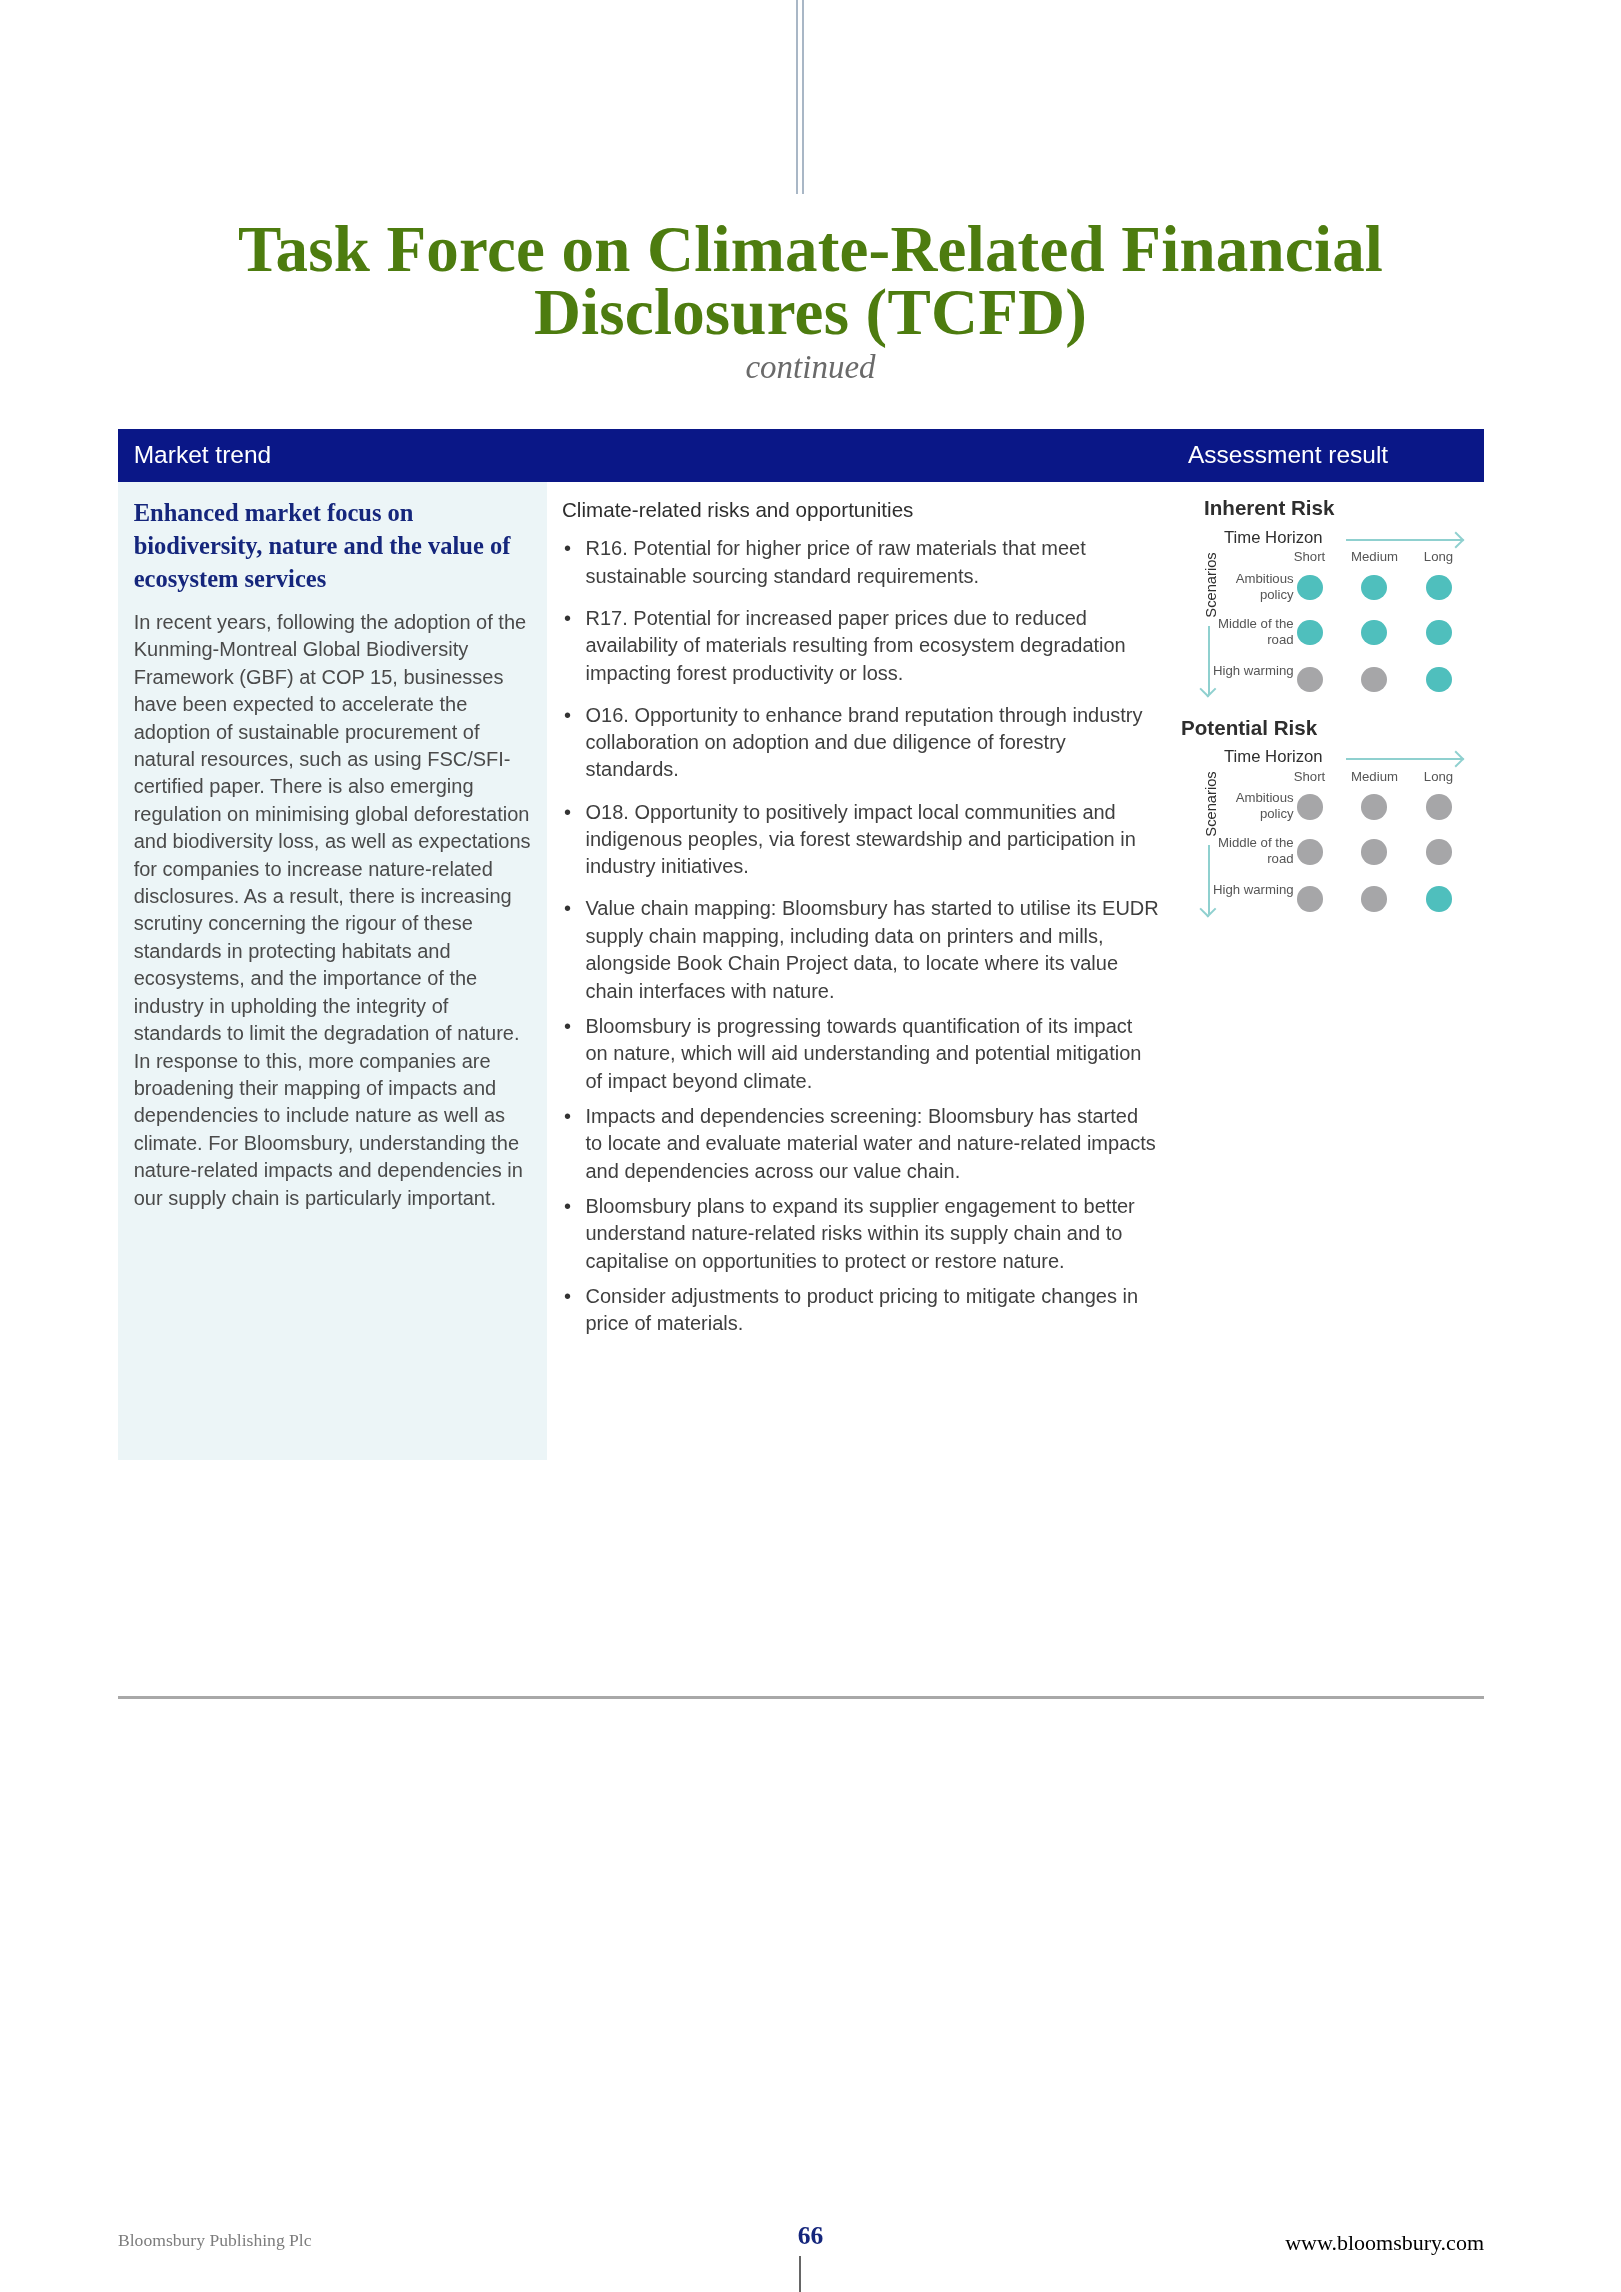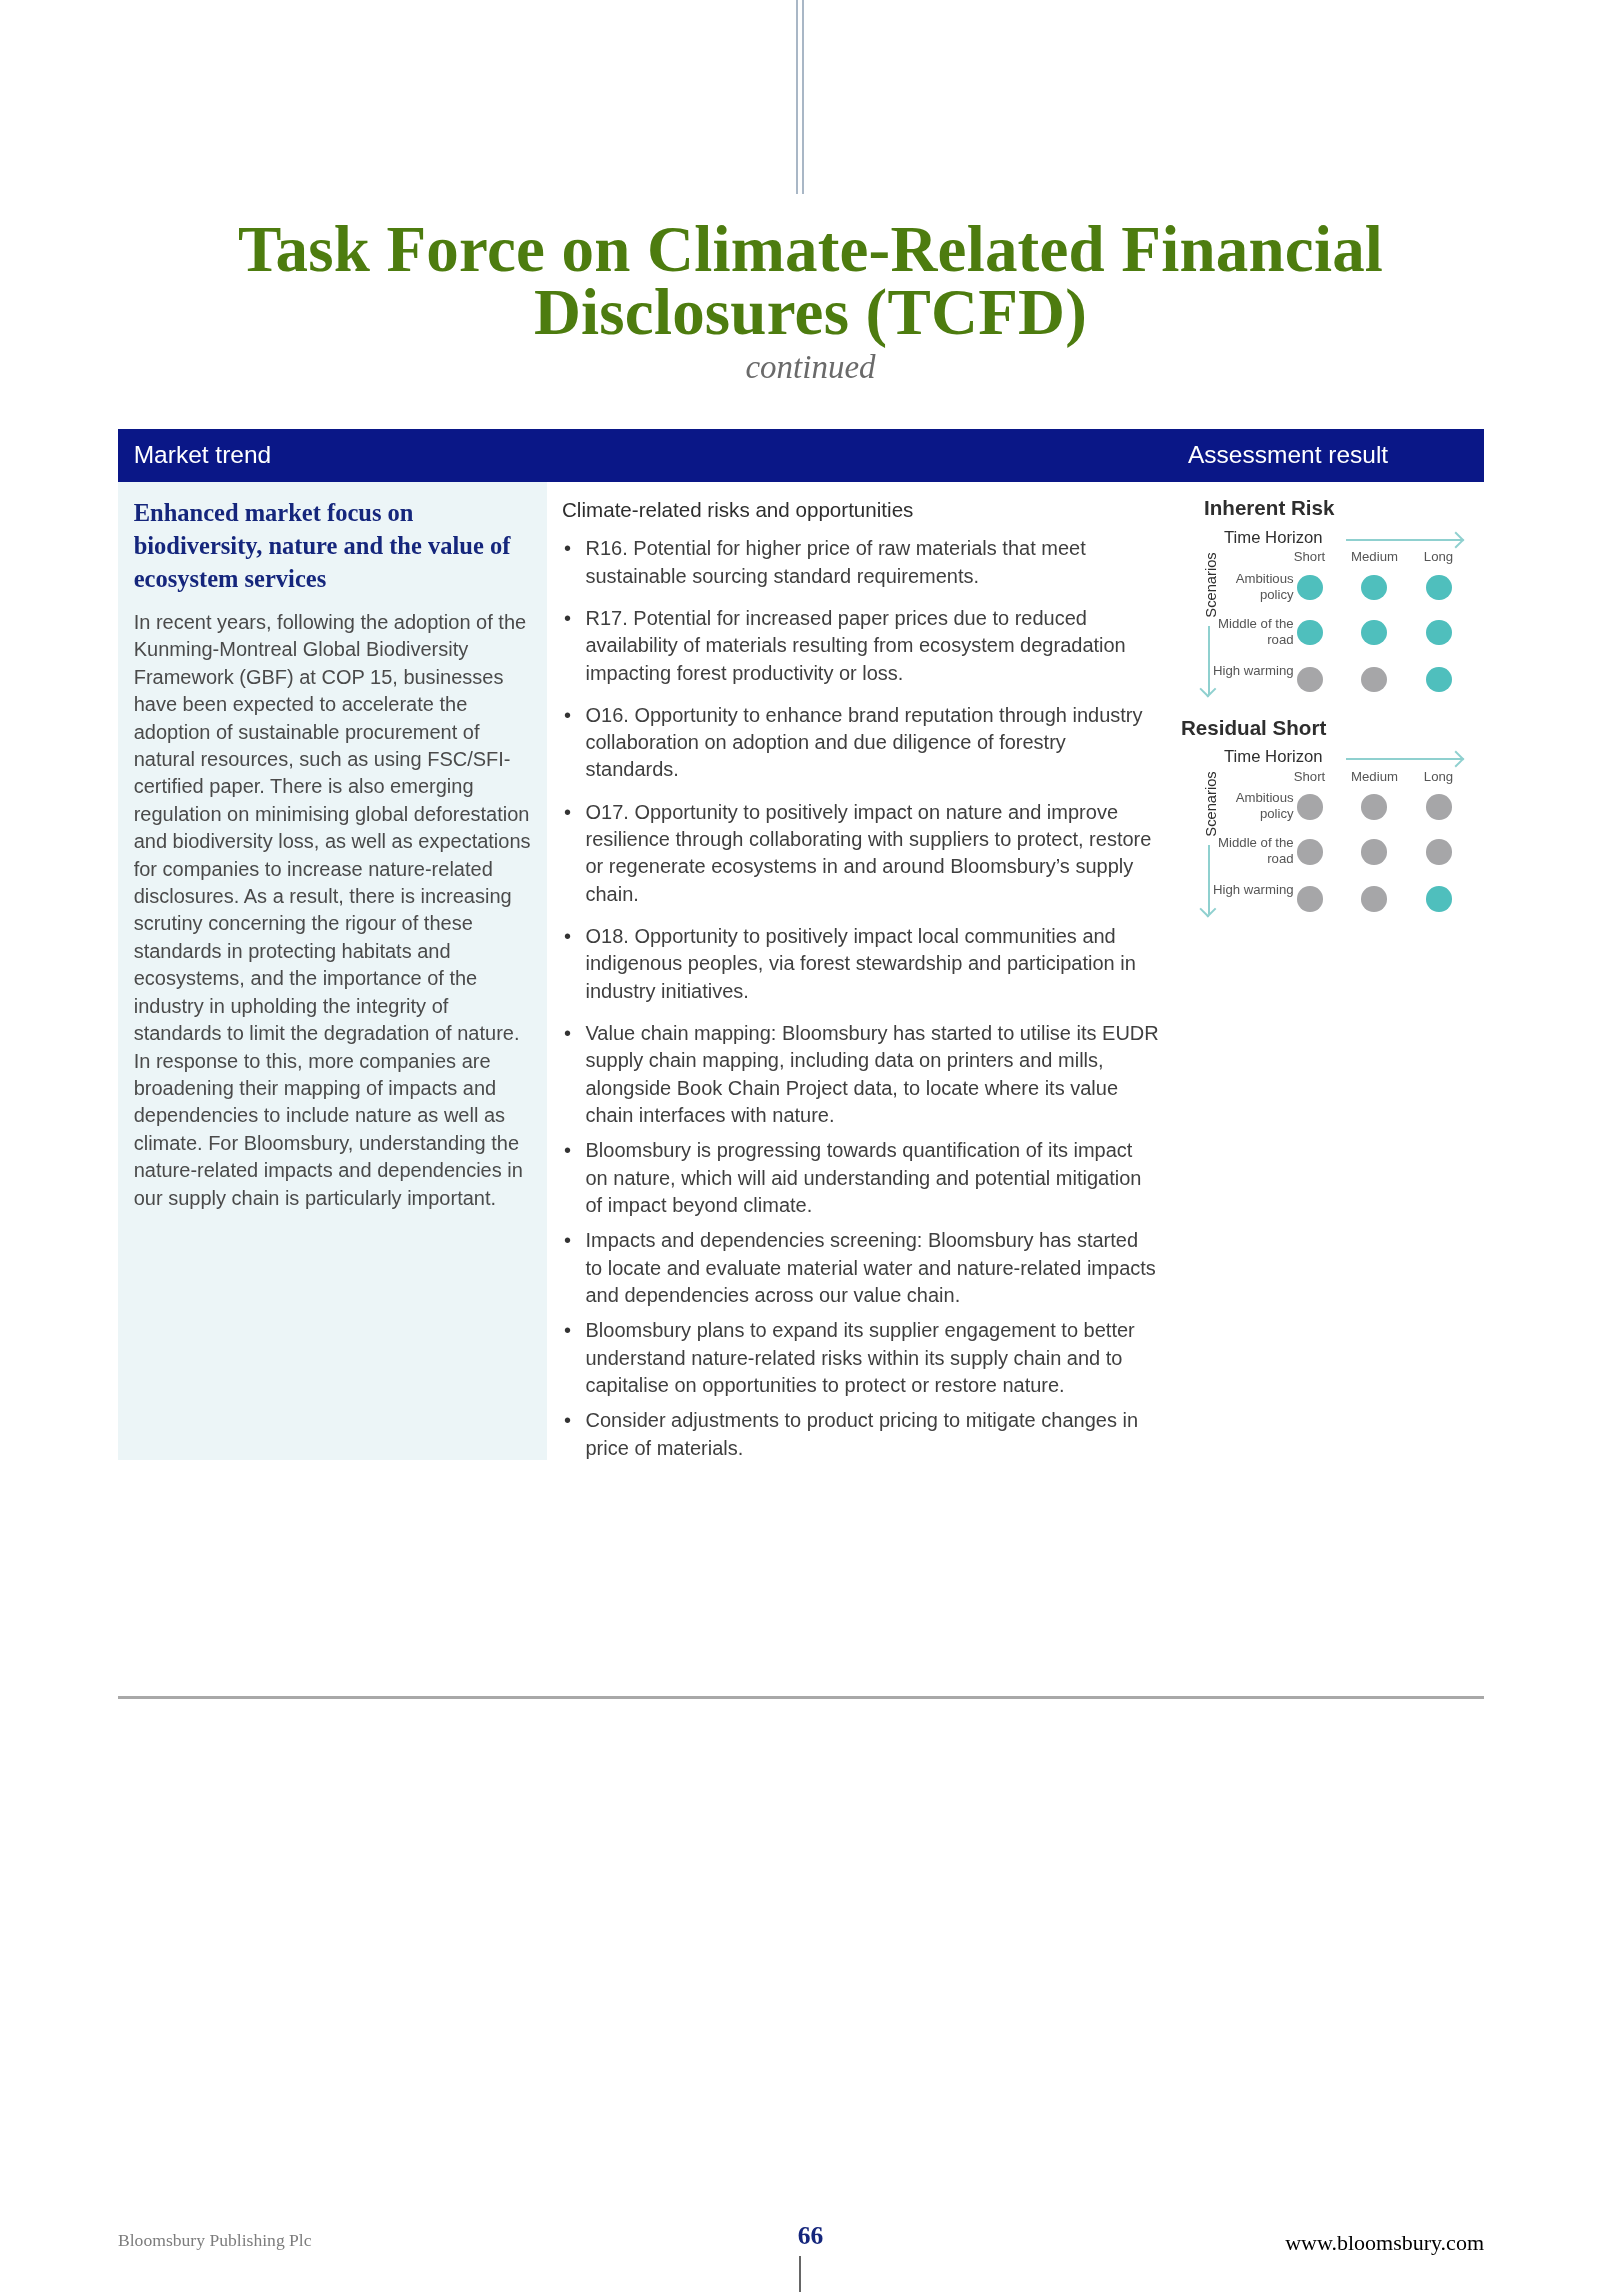--- a/index.html
+++ b/index.html
@@ -64,21 +64,20 @@
   <div class="left-title">Enhanced market focus on biodiversity, nature and the value of ecosystem services</div>
   <div class="left-body">In recent years, following the adoption of the Kunming-Montreal Global Biodiversity Framework (GBF) at COP 15, businesses have been expected to accelerate the adoption of sustainable procurement of natural resources, such as using FSC/SFI-certified paper. There is also emerging regulation on minimising global deforestation and biodiversity loss, as well as expectations for companies to increase nature-related disclosures. As a result, there is increasing scrutiny concerning the rigour of these standards in protecting habitats and ecosystems, and the importance of the industry in upholding the integrity of standards to limit the degradation of nature. In response to this, more companies are broadening their mapping of impacts and dependencies to include nature as well as climate. For Bloomsbury, understanding the nature-related impacts and dependencies in our supply chain is particularly important.</div>
 </div>
 
 <div class="mid">
   <div class="sec-head">Climate-related risks and opportunities</div>
   <ul class="blist">
     <li>R16. Potential for higher price of raw materials that meet sustainable sourcing standard requirements.</li>
     <li>R17. Potential for increased paper prices due to reduced availability of materials resulting from ecosystem degradation impacting forest productivity or loss.</li>
     <li>O16. Opportunity to enhance brand reputation through industry collaboration on adoption and due diligence of forestry standards.</li>
-    <li>O17. Opportunity to positively impact on nature and improve resilience through collaborating with suppliers to protect, restore or regenerate ecosystems in and around Bloomsbury’s supply chain.</li>
     <li>O18. Opportunity to positively impact local communities and indigenous peoples, via forest stewardship and participation in industry initiatives.</li>
   </ul>
   <ul class="blist tight">
     <li>Value chain mapping: Bloomsbury has started to utilise its EUDR supply chain mapping, including data on printers and mills, alongside Book Chain Project data, to locate where its value chain interfaces with nature.</li>
     <li>Bloomsbury is progressing towards quantification of its impact on nature, which will aid understanding and potential mitigation of impact beyond climate.</li>
     <li>Impacts and dependencies screening: Bloomsbury has started to locate and evaluate material water and nature-related impacts and dependencies across our value chain.</li>
     <li>Bloomsbury plans to expand its supplier engagement to better understand nature-related risks within its supply chain and to capitalise on opportunities to protect or restore nature.</li>
     <li>Consider adjustments to product pricing to mitigate changes in price of materials.</li>
   </ul>
 </div>
@@ -102,21 +101,21 @@
         <div class="dot" style="left: 116px; top: 92px; background: rgb(79, 191, 189);"></div>
         <div class="dot" style="left: 180px; top: 92px; background: rgb(79, 191, 189);"></div>
         <div class="dot" style="left: 245px; top: 92px; background: rgb(79, 191, 189);"></div>
         <div class="row-l" style="top: 135px;">High warming</div>
         <div class="dot" style="left: 116px; top: 139px; background: rgb(166, 166, 168);"></div>
         <div class="dot" style="left: 180px; top: 139px; background: rgb(166, 166, 168);"></div>
         <div class="dot" style="left: 245px; top: 139px; background: rgb(79, 191, 189);"></div>
       </div>
   </div>
   <div style="margin-top:11.8px;">
-    <div class="risk-title">Residual Short</div>
+    <div class="risk-title">Potential Risk</div>
     <div class="matrix">
         <div class="scen-label">Scenarios</div>
         <div class="scen-arrow"></div>
         <div class="th-label">Time Horizon</div>
         <div class="th-arrow"></div>
         <div class="col-h" style="left: 99px;">Short</div>
         <div class="col-h" style="left: 164px;">Medium</div>
         <div class="col-h" style="left: 228px;">Long</div>
         <div class="row-l" style="top: 43px;">Ambitious policy</div>
         <div class="dot" style="left: 116px; top: 47px; background: rgb(166, 166, 168);"></div>

